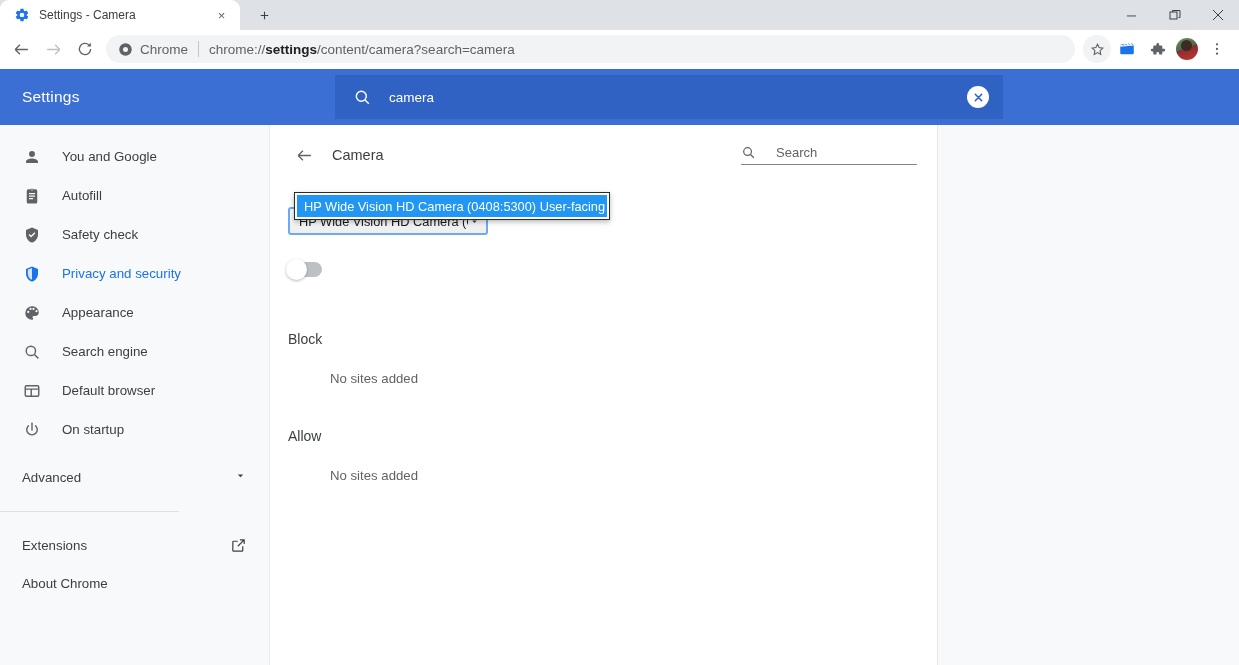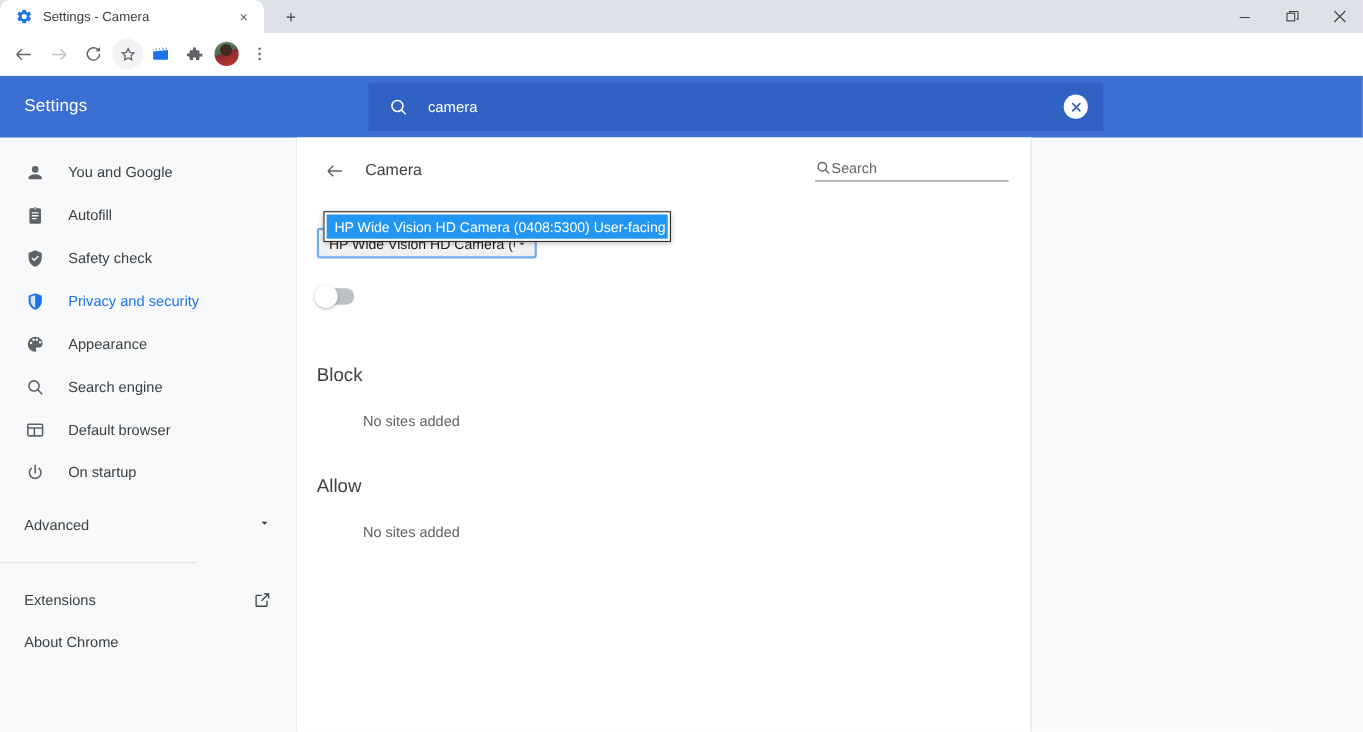--- a/index.html
+++ b/index.html
@@ -219,21 +219,21 @@
     color: #5f6368; border-radius: 50%;
   }
   .card-title {
     flex: 1;
     margin-left: 12px;
     font-size: 14.5px;
     color: #3c4043;
   }
   .head-search {
     width: 176px;
-    display: flex; align-items: flex-end; gap: 0;
+    display: flex; align-items: flex-end; gap: 20px;
     border-bottom: 1px solid #80868b;
     padding-bottom: 4px;
   }
   .head-search .ico { color: #5f6368; display: flex; flex: 0 0 15px; }
   .head-search .ph {
     font-size: 13px; color: #5f6368;
   }
 
   .device-row {
     padding: 22px 0 0 18px;
@@ -303,21 +303,21 @@
     width: 21px; height: 21px;
     border-radius: 50%;
     background: #ffffff;
     box-shadow: 0 1px 3px rgba(0,0,0,.28);
   }
 
   .section {
     padding-left: 18px;
   }
   .section-title {
-    font-size: 17px;
+    font-size: 14px;
     color: #3c4043;
     padding-top: 42px;
   }
   .section-empty {
     font-size: 13.2px;
     color: #5f6368;
     padding: 24px 0 0 42px;
   }
 
   .right-filler {
@@ -372,20 +372,31 @@
       <path fill="none" stroke="currentColor" stroke-width="1.7" d="M4 12h16m0 0l-6-6m6 6l-6 6"></path>
     </svg>
   </div>
   <div class="navbtn">
     <svg width="18" height="18" viewBox="0 0 24 24">
       <path fill="none" stroke="currentColor" stroke-width="1.8" d="M19.5 12a7.5 7.5 0 1 1-2.4-5.5"></path>
       <path fill="currentColor" d="M19.8 3.6v5.2h-5.2z"></path>
     </svg>
   </div>
 
+  <div class="omnibox">
+    <span class="omni-chip">
+      <svg width="15" height="15" viewBox="0 0 24 24">
+        <circle cx="12" cy="12" r="10" fill="#5f6368"></circle>
+        <circle cx="12" cy="12" r="4" fill="#f1f3f4"></circle>
+      </svg>
+      <span>Chrome</span>
+    </span>
+    <span class="omni-sep"></span>
+    <span class="omni-url"><span>chrome://</span><b>settings</b><span>/content/camera?search=camera</span></span>
+  </div>
 
   <div class="tbicon star">
     <svg width="17" height="17" viewBox="0 0 24 24">
       <path fill="none" stroke="currentColor" stroke-width="1.6" d="M12 4.5l2.3 4.8 5.2.7-3.8 3.7.9 5.2-4.6-2.5-4.6 2.5.9-5.2L4.5 10l5.2-.7z"></path>
     </svg>
   </div>
   <div class="tbicon">
     <svg width="18" height="18" viewBox="0 0 24 24">
       <rect x="3" y="6" width="18" height="13" rx="1.5" fill="#1a73e8"></rect>
       <path fill="#ffffff" d="M3 6.5l18-1.8v2.6L3 9.1z"></path>

